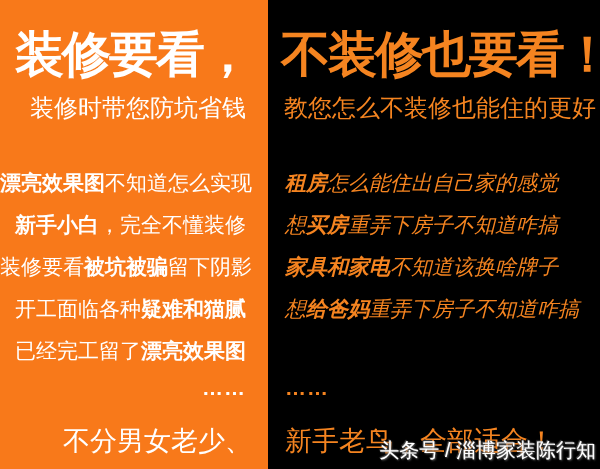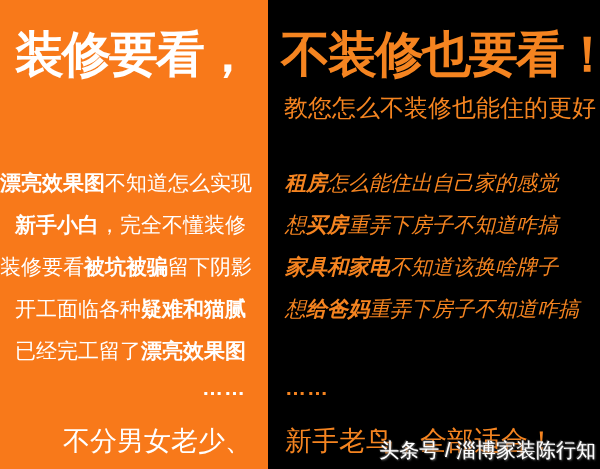--- a/index.html
+++ b/index.html
@@ -104,20 +104,21 @@
     z-index: 5;
   }
 </style>
 </head>
 <body>
 
 <div class="poster">
 
   <section class="panel left">
     <h1 class="title">装修要看，</h1>
+    <div class="subtitle">装修时带您防坑省钱</div>
     <div class="rows">
         <div class="row"><span class="seg bold">漂亮效果图</span><span class="seg">不知道怎么实现</span></div>
         <div class="row"><span class="seg bold">新手小白</span><span class="seg">，完全不懂装修</span></div>
         <div class="row"><span class="seg">装修要看</span><span class="seg bold">被坑被骗</span><span class="seg">留下阴影</span></div>
         <div class="row"><span class="seg">开工面临各种</span><span class="seg bold">疑难和猫腻</span></div>
         <div class="row"><span class="seg">已经完工留了</span><span class="seg bold">漂亮效果图</span></div>
       </div>
     <div class="ellipsis">……</div>
     <div class="footer">不分男女老少、</div>
   </section>

